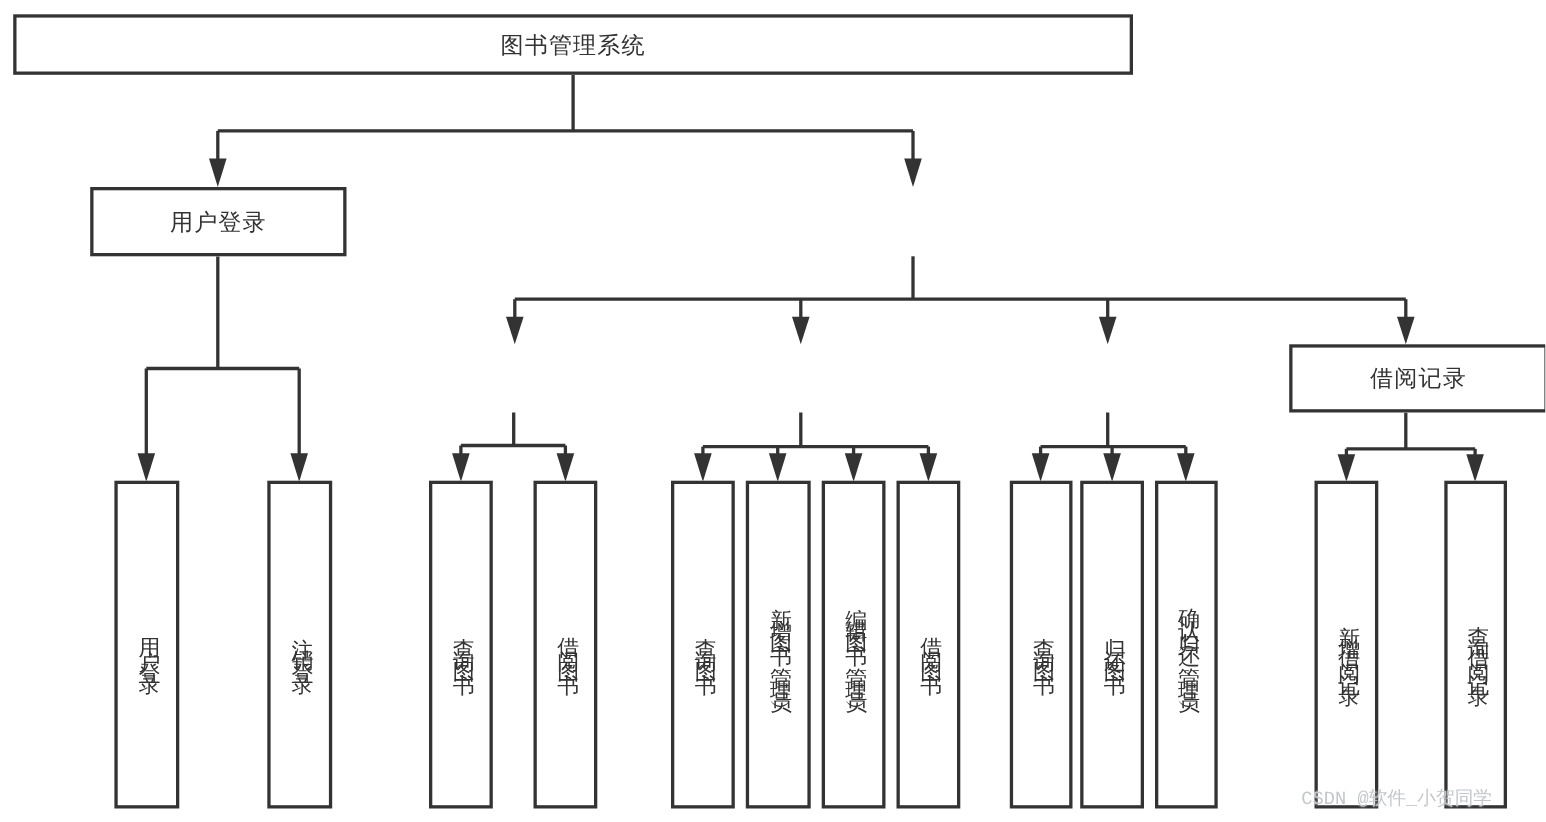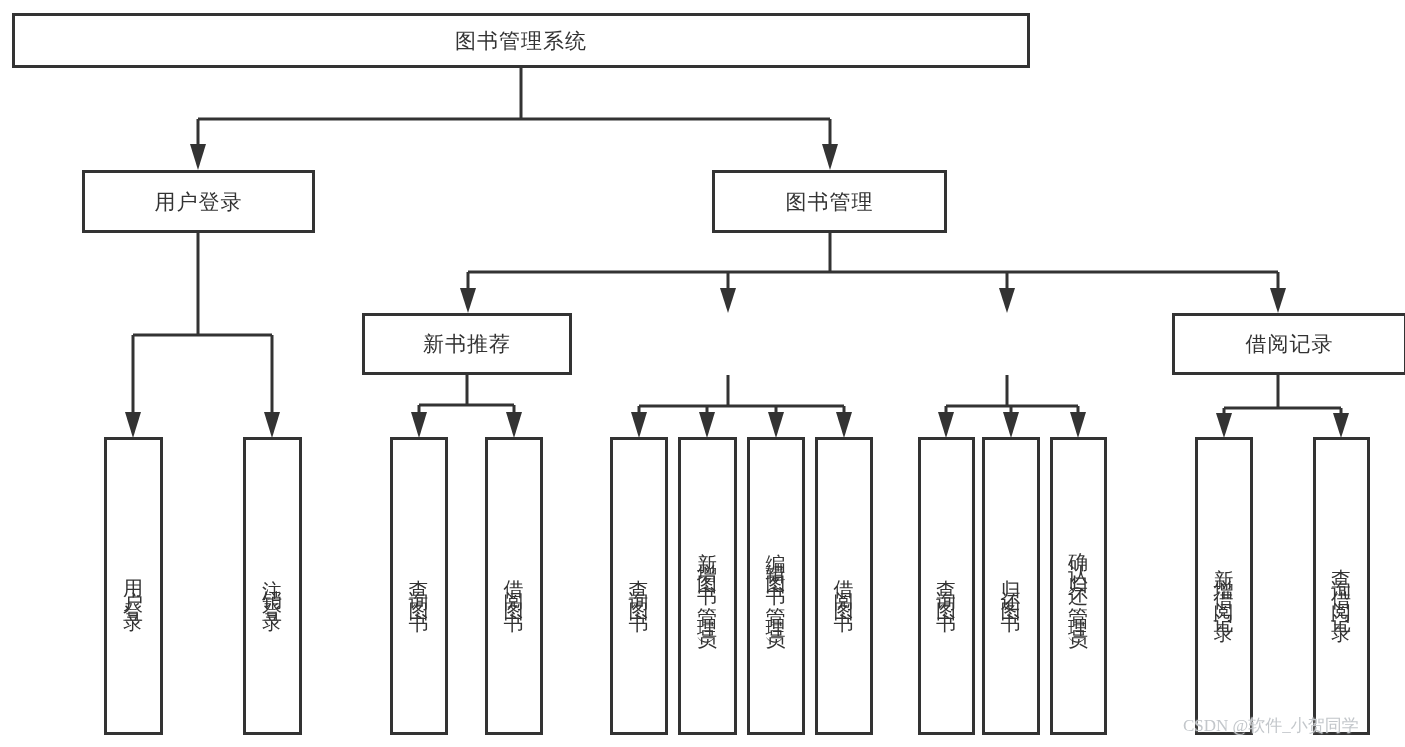--- a/index.html
+++ b/index.html
@@ -1,21 +1,21 @@
 <!DOCTYPE html>
 <html><head>
 <meta charset="utf-8">
 <style>
   html, body { margin: 0; padding: 0; background: #ffffff; }
   .canvas {
     position: relative;
     width: 1405px;
     height: 747px;
     background: #ffffff;
-    font-family: Liberation Serif, serif;
+    font-family: Liberation Mono, monospace;
     overflow: hidden;
   }
   .connectors {
     position: absolute;
     left: 0; top: 0;
     width: 1405px; height: 747px;
     pointer-events: none;
   }
   .connectors line { stroke: #333333; stroke-width: 3; }
   .connectors polygon { fill: #333333; }
@@ -125,23 +125,21 @@
       <line x1="1224" y1="408" x2="1224" y2="415"></line>
       <polygon points="1216,413 1232,413 1224,438"></polygon>
       <line x1="1341" y1="408" x2="1341" y2="415"></line>
       <polygon points="1333,413 1349,413 1341,438"></polygon>
     </g>
   </svg>
 
   <div class="box h" style="left:12px; top:13px; width:1018px; height:55px">图书管理系统</div>
 
   <div class="box h" style="left:82px; top:170px; width:233px; height:63px">用户登录</div>
-  <div class="box h" style="left:712px; top:170px; width:235px; height:63px">图书管理</div>
 
-  <div class="box h" style="left:362px; top:313px; width:210px; height:62px">新书推荐</div>
   <div class="box h" style="left:1172px; top:313px; width:235px; height:62px">借阅记录</div>
 
   <div class="box v" style="left:104px; top:437px; width:59px; height:298px">
     <span class="vtext">用户登录</span>
   </div>
   <div class="box v" style="left:243px; top:437px; width:59px; height:298px">
     <span class="vtext">注销登录</span>
   </div>
 
   <div class="box v" style="left:390px; top:437px; width:58px; height:298px">

